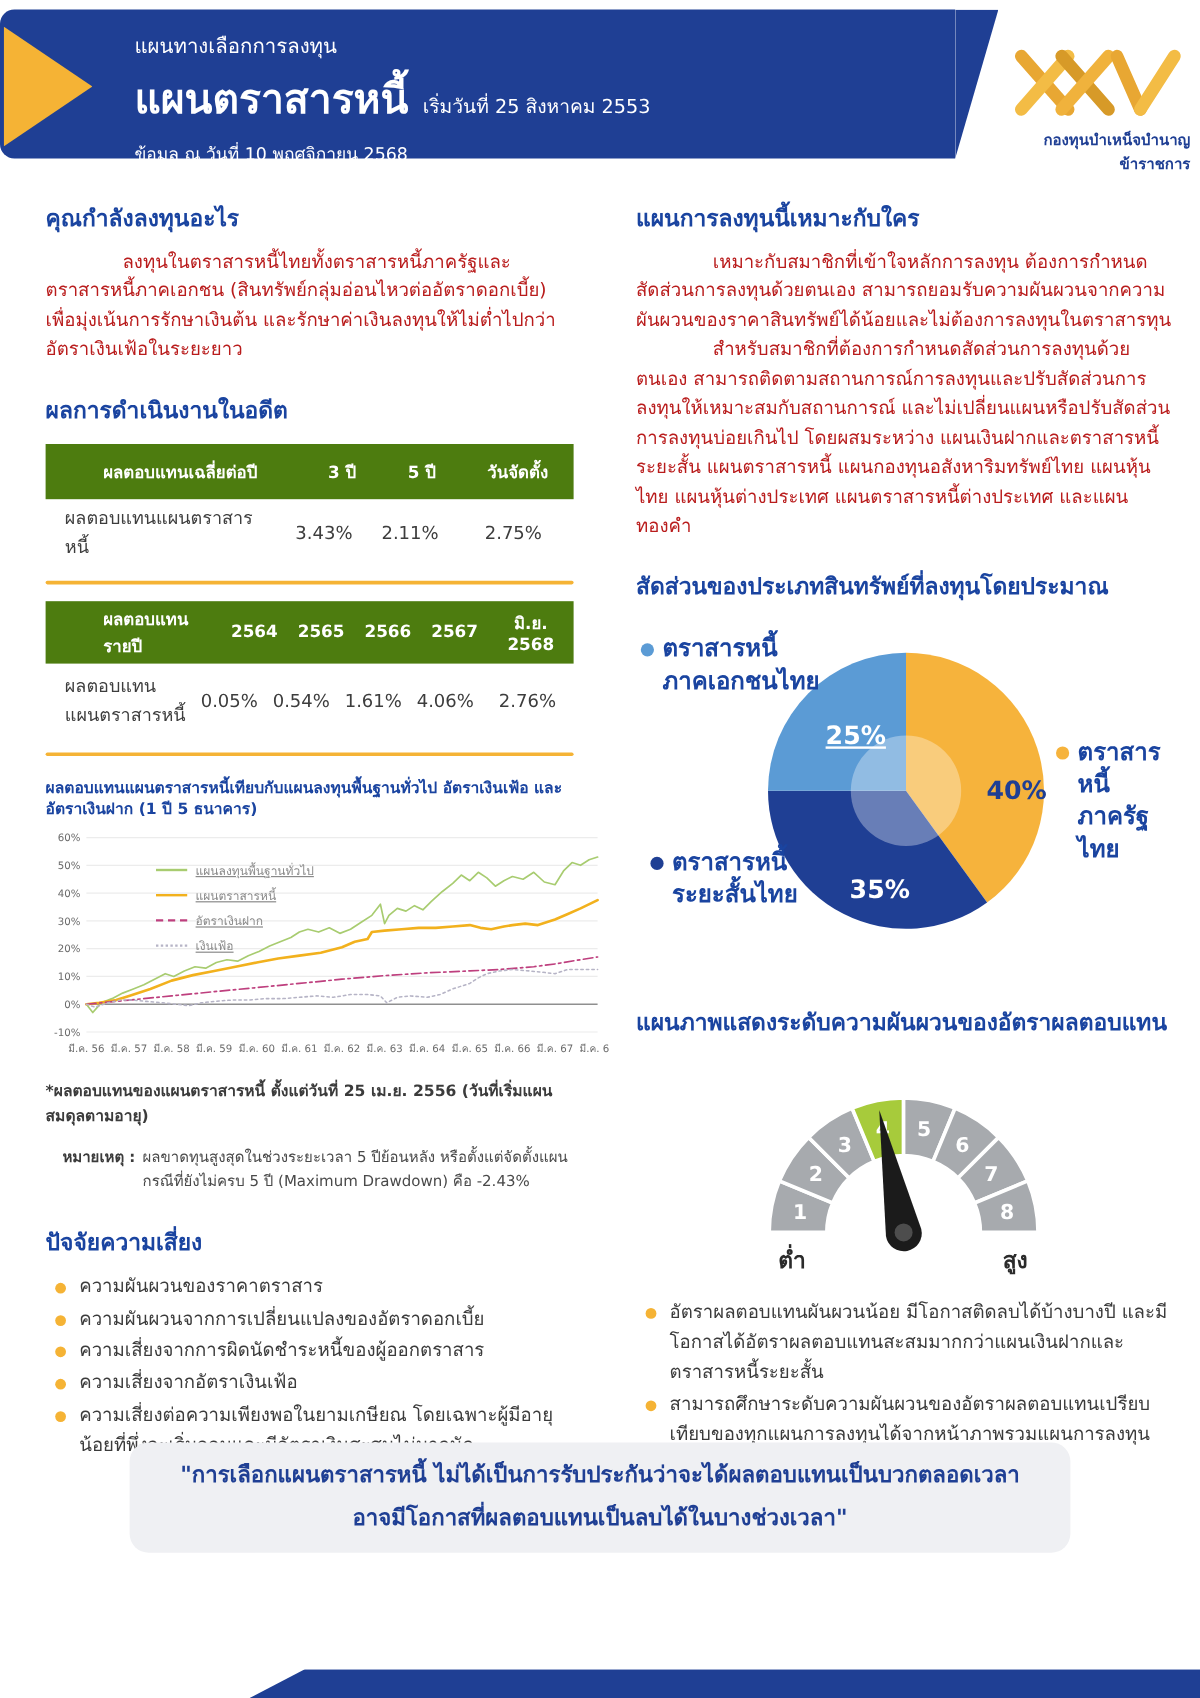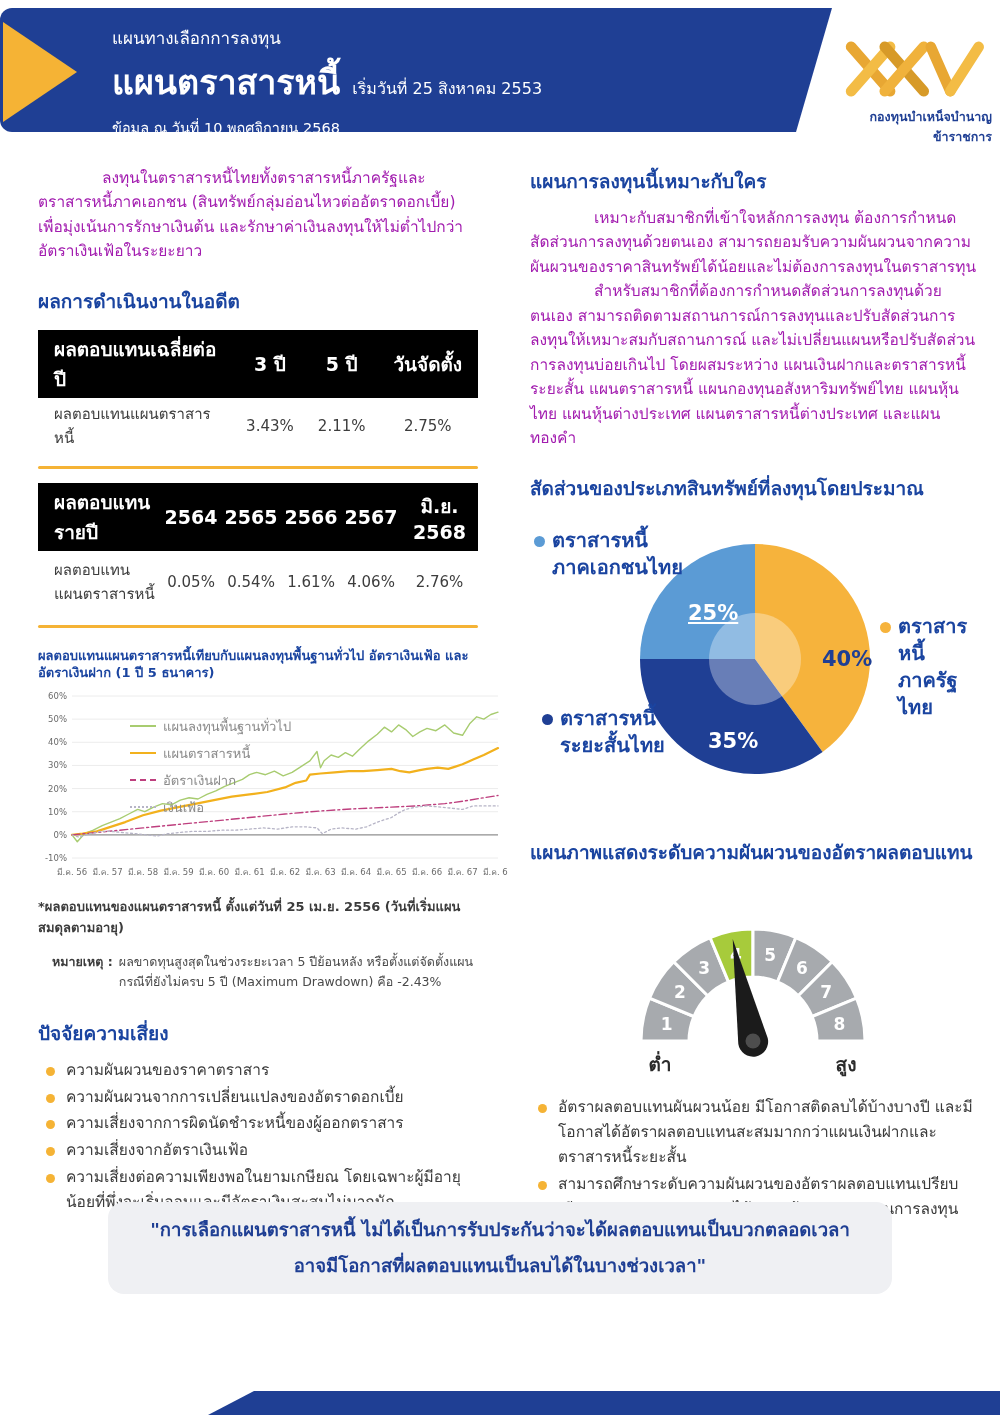--- a/index.html
+++ b/index.html
@@ -20,38 +20,38 @@
   .banner-title-row { margin-top:4px; display:flex; align-items:baseline; gap:12px; }
   .banner-title { font-size:34px; font-weight:bold; }
   .banner-title-suffix { font-size:16px; }
   .banner-subtitle { margin-top:7px; font-size:14.5px; }
   .logo-box { position:absolute; left:812px; top:38px; width:180px; text-align:right; }
   .logo-org { margin-top:3px; font-size:12.5px; font-weight:bold; color:#1f3f94; }
   
   .col-left  { position:absolute; left:38px;  top:166px; width:440px; }
   .col-right { position:absolute; left:530px; top:166px; width:448px; }
   h2.sec { color:#1a44a0; font-size:19px; font-weight:bold; margin:0 0 10px 0; }
-  p.body { font-size:15.5px; line-height:1.58; text-indent:64px; color:#a21caf; }
+  p.body { font-size:15.5px; line-height:1.58; text-indent:64px; color:#b91c1c; }
   
   .tbl { width:100%; margin-top:14px; }
-  .tbl-head { display:grid; background:#000000; color:#fff; font-size:19px; font-weight:bold;
-    align-items:center; min-height:46px; }
+  .tbl-head { display:grid; background:#4d7c0f; color:#fff; font-size:14px; font-weight:bold;
+    align-items:center; min-height:46px;padding-left:32px; }
   .tbl-row  { display:grid; align-items:center; min-height:52px; font-size:15px; color:#3d3d3d; }
   .t1 .tbl-head, .t1 .tbl-row { grid-template-columns:2.05fr .75fr .75fr 1.05fr; }
   .t2 .tbl-head, .t2 .tbl-row { grid-template-columns:1.6fr .78fr .78fr .78fr .78fr 1.0fr; }
   .tc { text-align:center; padding:4px 2px; }
   .tl { text-align:left; padding:4px 6px 4px 16px; }
   .ysep { height:3px; background:#f5b335; margin-top:12px; border-radius:2px; }
   
   .chart-title { margin-top:20px; color:#1a44a0; font-size:13px; font-weight:bold; line-height:1.3; }
   .chart-wrap { position:relative; width:470px; height:200px; margin-top:4px; }
   .legend { position:absolute; left:92px; top:30px; display:flex; flex-direction:column; gap:6px; }
   .legend-row { display:flex; align-items:center; gap:7px; }
   .legend-swatch { width:26px; height:0; border-top-width:2px; border-top-style:solid; }
-  .legend-label { font-size:13px; color:#8a8a8a; }
+  .legend-label { font-size:10px; color:#8a8a8a;text-decoration:underline; }
   .fnote1 { margin-top:10px; font-size:13px; font-weight:bold; color:#3b3b3b; }
   .fnote2 { margin-top:14px; display:flex; font-size:12.5px; color:#4a4a4a; line-height:1.6; padding-left:14px; }
   .fnote2 b { color:#3b3b3b; white-space:nowrap; margin-right:6px; }
   
   ul.dots { list-style:none; margin-top:4px; }
   ul.dots li { position:relative; padding-left:28px; font-size:15.5px; line-height:1.6; color:#3b3b3b; margin-bottom:2px; }
   ul.dots li::before { content:""; position:absolute; left:8px; top:9px; width:9px; height:9px;
     border-radius:50%; background:#f5b335; }
   
   .pie-wrap { position:relative; width:448px; height:312px; margin-top:10px; }
@@ -94,20 +94,21 @@
         <path d="M96 10 L52 60" stroke="#f0b23c" stroke-width="12"></path>
         <path d="M104 10 L126 60" stroke="#e8a733" stroke-width="12"></path>
         <path d="M158 10 L126 60" stroke="#f3bc45" stroke-width="12"></path>
       </g>
     </svg>
     <div class="logo-org">กองทุนบำเหน็จบำนาญข้าราชการ</div>
   </div>
 </div>
 
 <div class="col-left">
+  <h2 class="sec">คุณกำลังลงทุนอะไร</h2>
   <p class="body">ลงทุนในตราสารหนี้ไทยทั้งตราสารหนี้ภาครัฐและตราสารหนี้ภาคเอกชน (สินทรัพย์กลุ่มอ่อนไหวต่ออัตราดอกเบี้ย) เพื่อมุ่งเน้นการรักษาเงินต้น และรักษาค่าเงินลงทุนให้ไม่ต่ำไปกว่าอัตราเงินเฟ้อในระยะยาว</p>
 
   <h2 class="sec" style="margin-top:22px;">ผลการดำเนินงานในอดีต</h2>
 
   <div class="tbl t1">
     <div class="tbl-head">
       <div class="tl">ผลตอบแทนเฉลี่ยต่อปี</div>
       <div class="tc">3 ปี</div>
       <div class="tc">5 ปี</div>
       <div class="tc">วันจัดตั้ง</div>
@@ -244,21 +245,21 @@
     <div class="pie-label" style="left:30px;top:192px;">
       <span class="dot" style="background:#1f3f94;"></span>
       <span>ตราสารหนี้</span><br>
       <span>ระยะสั้นไทย</span>
     </div>
     <div class="pct pct-white" style="left:158px;top:88px;text-decoration:underline;">25%</div>
     <div class="pct pct-navy" style="left:292px;top:134px;">40%</div>
     <div class="pct pct-white" style="left:178px;top:216px;">35%</div>
   </div>
 
-  <h2 class="sec" style="margin-top:14px;line-height:1.4;margin-bottom:20px;">
+  <h2 class="sec" style="margin-top:14px;line-height:1.4;margin-bottom:6px;">
     <span style="display:block;">แผนภาพแสดงระดับความผันผวนของอัตราผลตอบแทน</span>
   </h2>
 
   <div class="gauge-wrap">
     <svg id="gauge-svg" width="330" height="190" viewBox="0 0 330 190" style="position:absolute;left:58px;top:6px;">
         <path d="M53.0 150.0 A112 112 0 0 1 61.5 107.1 L105.9 125.5 A64 64 0 0 0 101.0 150.0 Z" fill="#a7aaae" stroke="#ffffff" stroke-width="3"></path>
         <text x="78.7" y="138.8" text-anchor="middle" font-size="17" font-weight="bold" fill="#ffffff">1</text>
         <path d="M61.5 107.1 A112 112 0 0 1 85.8 70.8 L119.7 104.7 A64 64 0 0 0 105.9 125.5 Z" fill="#a7aaae" stroke="#ffffff" stroke-width="3"></path>
         <text x="91.8" y="107.1" text-anchor="middle" font-size="17" font-weight="bold" fill="#ffffff">2</text>
         <path d="M85.8 70.8 A112 112 0 0 1 122.1 46.5 L140.5 90.9 A64 64 0 0 0 119.7 104.7 Z" fill="#a7aaae" stroke="#ffffff" stroke-width="3"></path>

